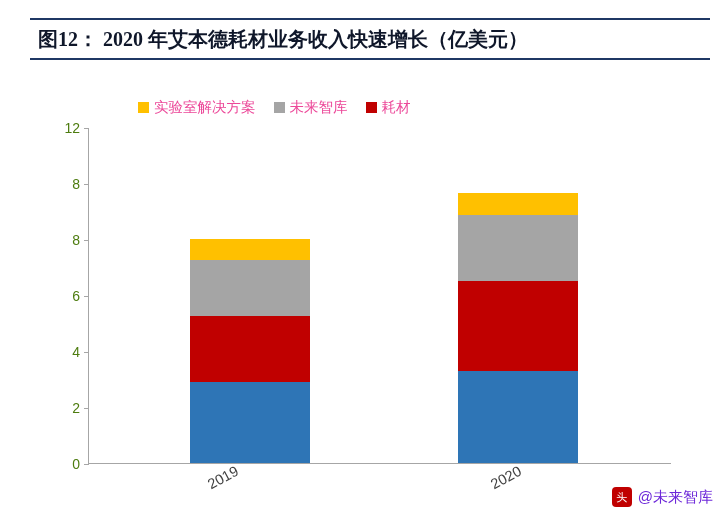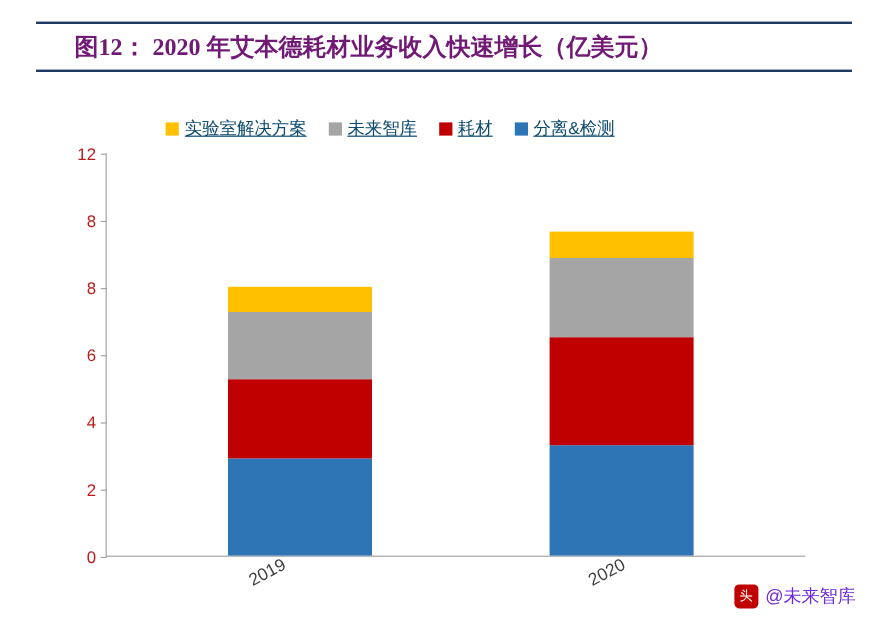--- a/index.html
+++ b/index.html
@@ -31,24 +31,23 @@
     border-bottom: 2px solid #1f3864;
     box-sizing: border-box;
     display: flex;
     align-items: center;
     padding-left: 8px;
   }
   .title-text {
     font-family: "Liberation Serif", serif;
     font-weight: bold;
     font-size: 20px;
-    color: #701a75;
+    color: #0f172a;
     white-space: nowrap;
     letter-spacing: 0px;
-    margin-left: 24px;
   }
   
   .legend {
     position: absolute;
     left: 138px;
     top: 98px;
     display: flex;
     align-items: center;
     gap: 18px;
   }
@@ -57,24 +56,23 @@
     align-items: center;
     gap: 5px;
   }
   .legend-swatch {
     width: 11px;
     height: 11px;
     display: block;
   }
   .legend-label {
     font-size: 14.5px;
-    color: #0c4a6e;
-    white-space: nowrap;
-    font-family: "Liberation Sans", sans-serif;
-    text-decoration: underline;
+    color: #ec4899;
+    white-space: nowrap;
+    font-family: "Liberation Sans", sans-serif;
   }
   
   .y-axis {
     position: absolute;
     left: 88px;
     top: 128px;
     width: 1px;
     height: 336px;
     background: #a6a6a6;
   }
@@ -82,21 +80,21 @@
     position: absolute;
     left: 88px;
     top: 463px;
     width: 583px;
     height: 1px;
     background: #a6a6a6;
   }
   .tick-label {
     position: absolute;
     font-size: 14px;
-    color: #b91c1c;
+    color: #4d7c0f;
     text-align: right;
     width: 40px;
   }
   .y-tick-mark {
     position: absolute;
     width: 5px;
     height: 1px;
     background: #a6a6a6;
   }
   
@@ -159,24 +157,20 @@
       <span class="legend-label">实验室解决方案</span>
     </div>
     <div class="legend-item">
       <span class="legend-swatch" style="background:#a5a5a5"></span>
       <span class="legend-label">未来智库</span>
     </div>
     <div class="legend-item">
       <span class="legend-swatch" style="background:#c00000"></span>
       <span class="legend-label">耗材</span>
     </div>
-    <div class="legend-item">
-      <span class="legend-swatch" style="background:#2e75b6"></span>
-      <span class="legend-label">分离&amp;检测</span>
-    </div>
   </div>
 
   <div class="y-axis"></div>
   <div class="x-axis"></div>
 
   <div class="tick-label" style="left:40px; top:120px;">12</div>
   <div class="tick-label" style="left:40px; top:176px;">8</div>
   <div class="tick-label" style="left:40px; top:232px;">8</div>
   <div class="tick-label" style="left:40px; top:288px;">6</div>
   <div class="tick-label" style="left:40px; top:344px;">4</div>

